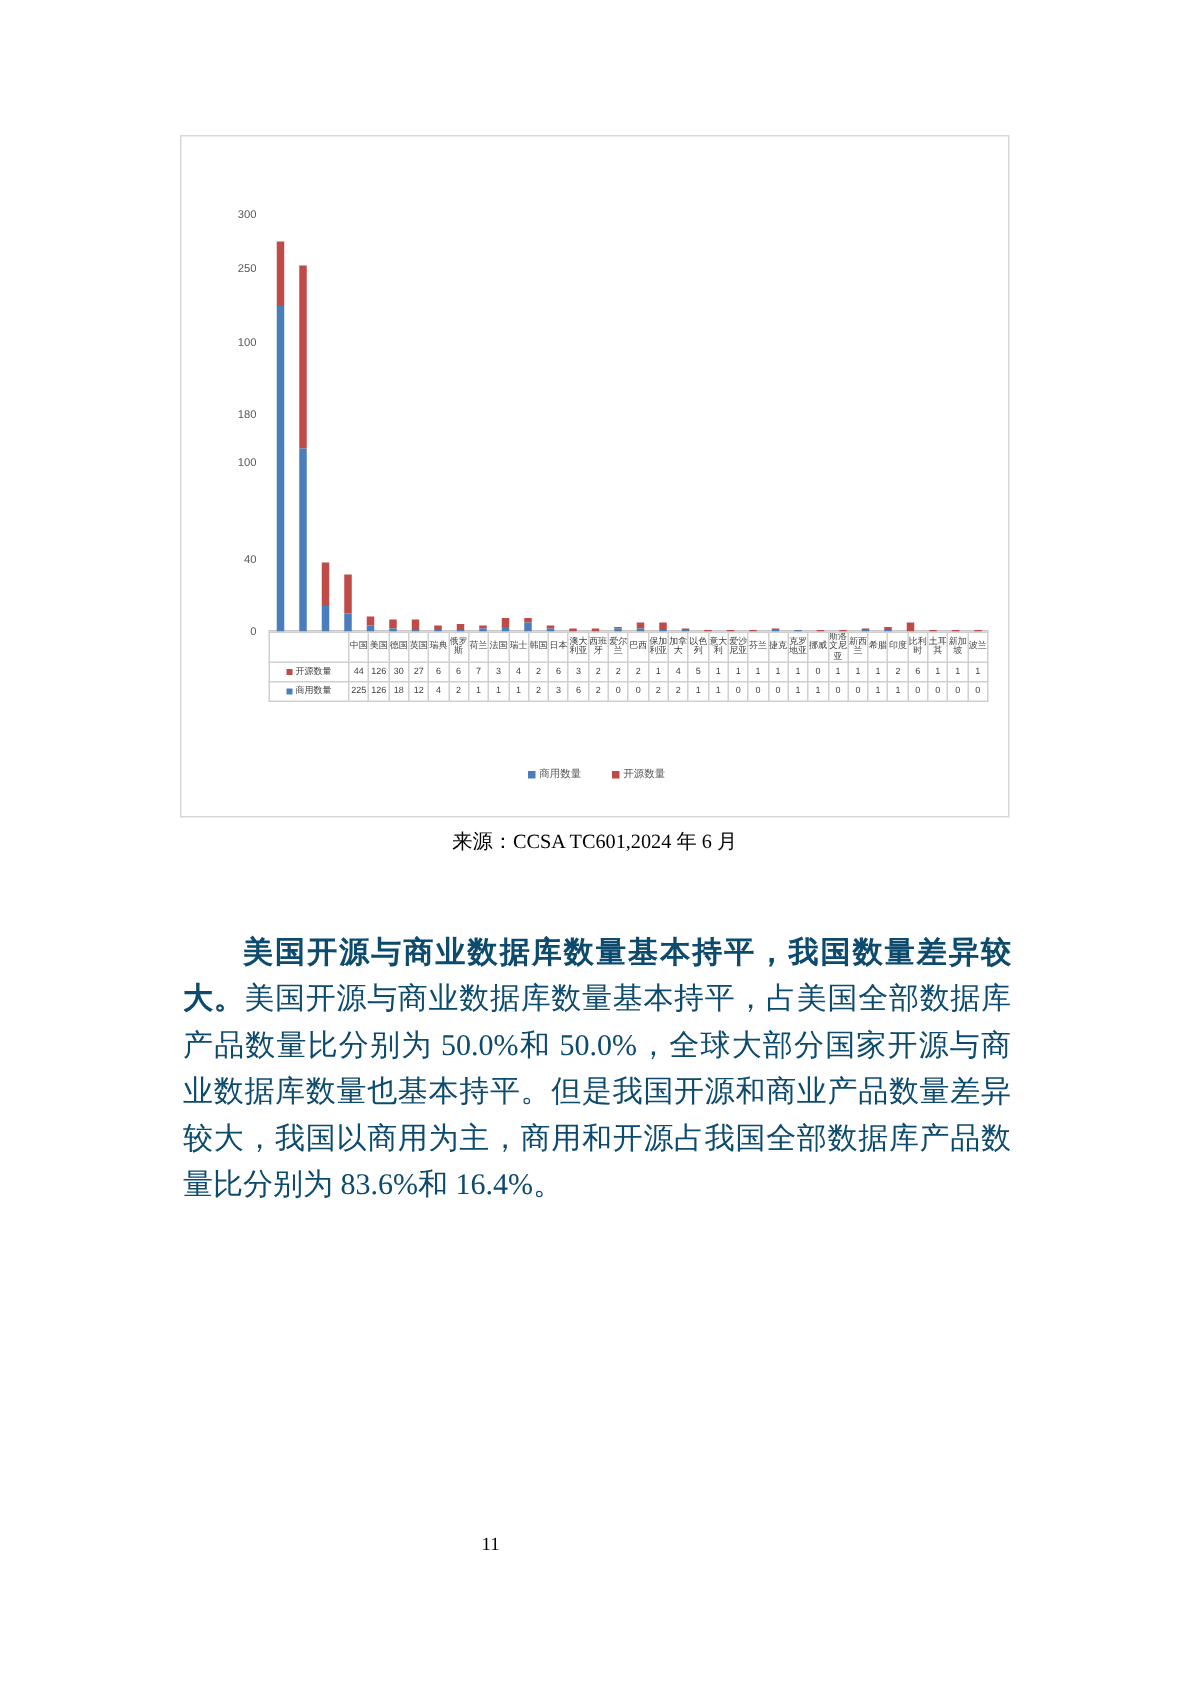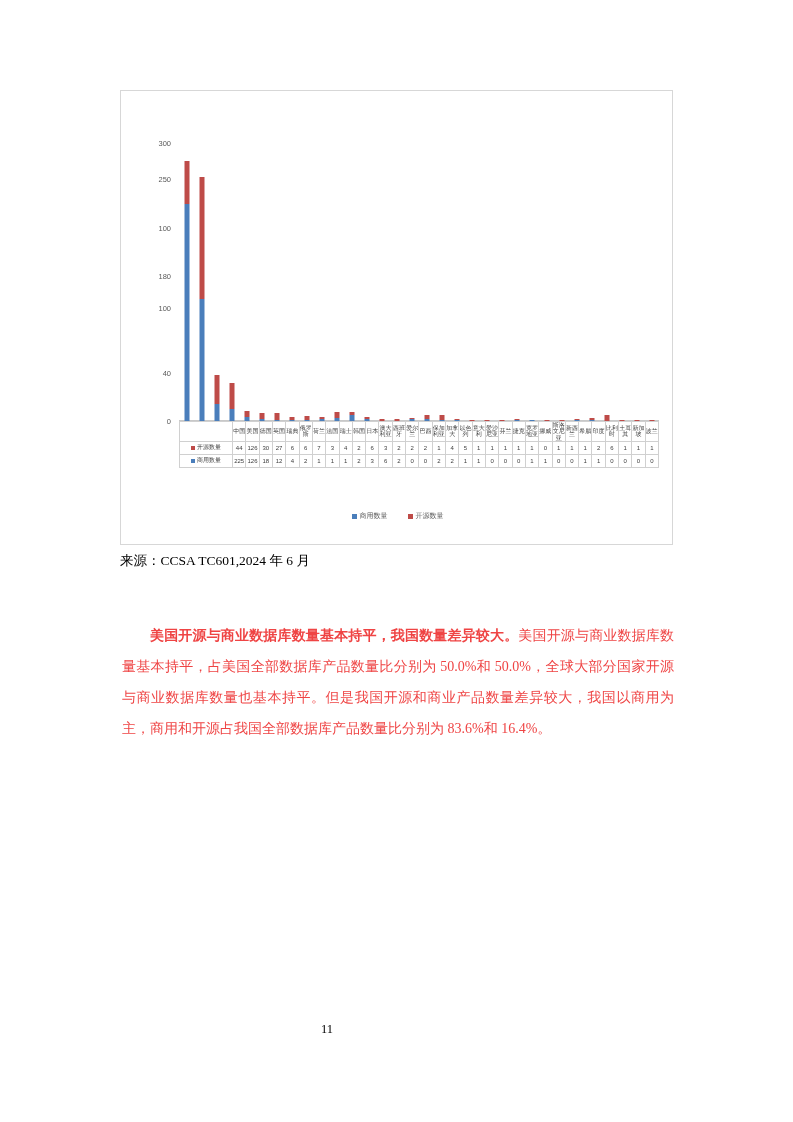--- a/index.html
+++ b/index.html
@@ -167,42 +167,42 @@
     margin-right: 3px;
     vertical-align: middle;
   }
 
   
   .source-line {
     position: absolute;
     left: 120px;
     top: 552px;
     width: 553px;
-    text-align: left;
+    text-align: center;
     font-size: 13.5px;
     color: #000;
     font-family: "Liberation Serif", serif;
   }
   .fig-caption {
     position: absolute;
     left: 120px;
     top: 580px;
     width: 553px;
     text-align: center;
     font-size: 13px;
     color: #000;
   }
   .body-text {
     position: absolute;
     left: 122px;
     top: 620px;
     width: 552px;
-    font-size: 14px;
+    font-size: 20px;
     line-height: 31px;
-    color: #ef4444;
+    color: #0c4a6e;
     text-align: justify;
   }
   .body-text p { margin: 0; text-indent: 2em; }
   .body-text b { font-weight: bold; }
   .pagenum {
     position: absolute;
     left: 0;
     top: 1022px;
     width: 654px;
     text-align: center;

